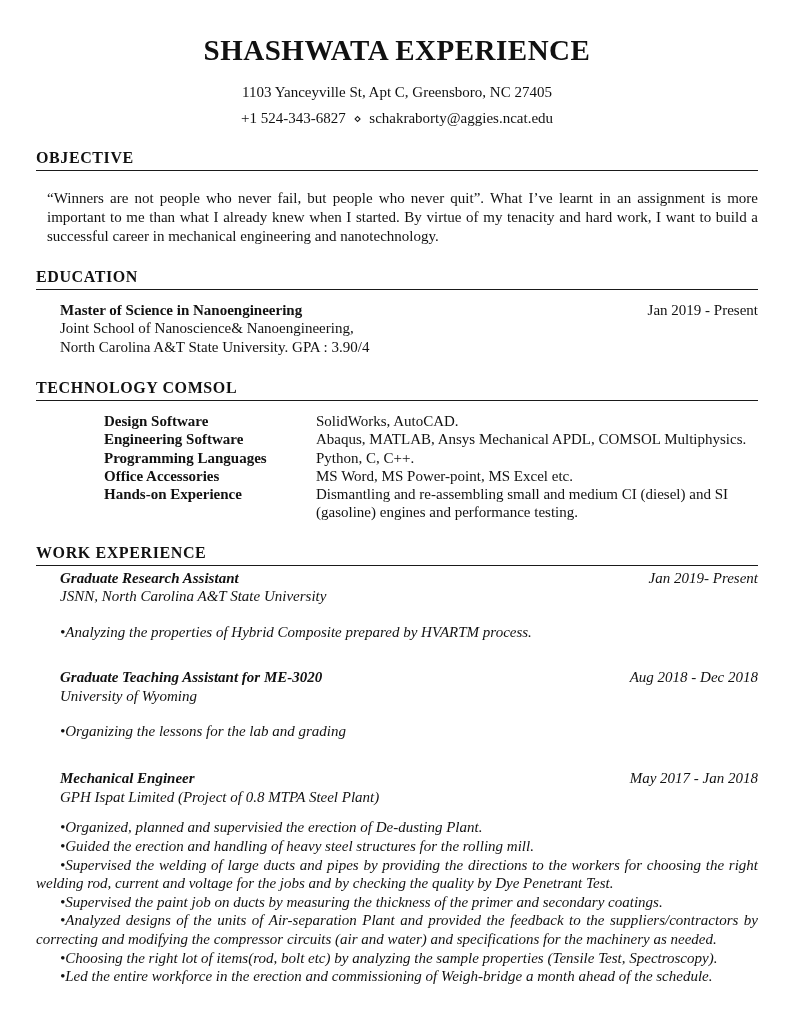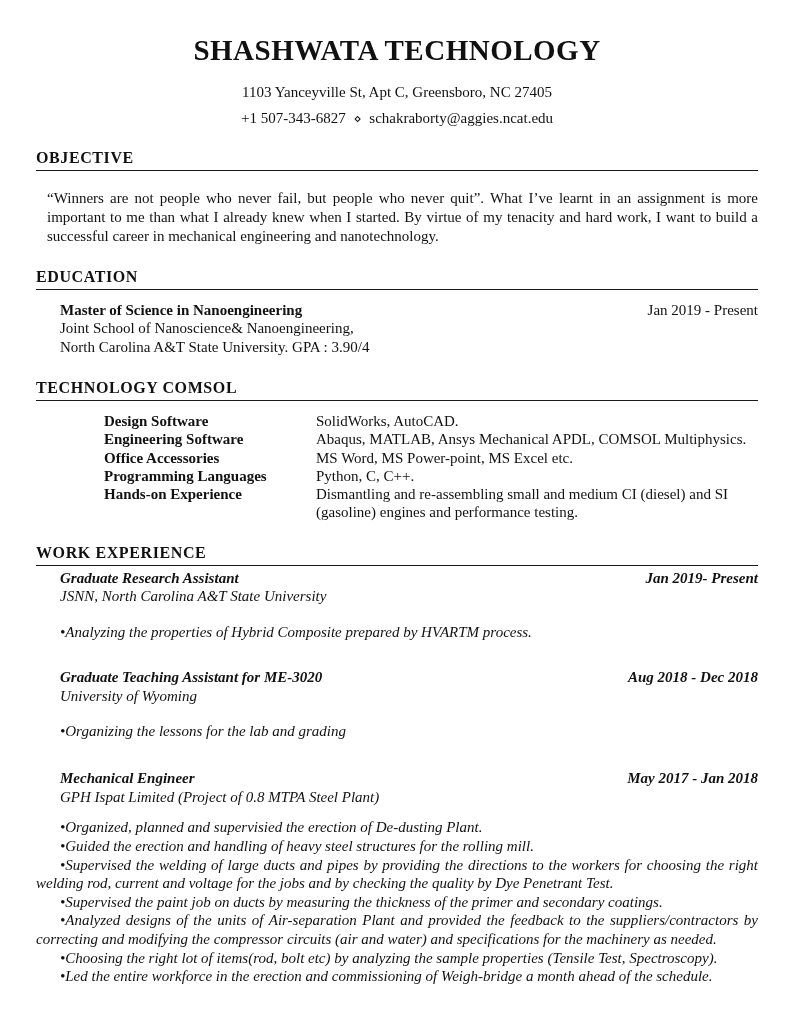--- a/index.html
+++ b/index.html
@@ -62,42 +62,42 @@
   .skill-row { display: flex; }
   .skill-label { flex: 0 0 212px; font-weight: bold; margin-left: 44px; }
   .skill-value { flex: 1; }
 
   
   .job { margin-left: 24px; margin-top: 3px; font-size: 15px; line-height: 1.25; }
   .job-2 { margin-top: 26px; }
   .job-3 { margin-top: 28px; }
   .job-head { display: flex; justify-content: space-between; align-items: baseline; }
   .job-title { font-weight: bold; font-style: italic; }
-  .job-date { font-style: italic; font-weight: bold; }
+  .job-date { font-style: italic; }
   .company { font-style: italic; }
   .job-bullets { margin-left: -24px; font-style: italic; }
   .job-bullets.gap { margin-top: 17px; }
   .job-bullets.tight { margin-top: 12px; }
   .bullet {
     text-indent: 24px;
     text-align: justify;
     line-height: 1.24;
   }
   .bullet::before { content: "•"; }
 </style>
 </head>
 <body>
 
 <div class="page">
 
   <div class="header">
-    <div class="name">SHASHWATA TECHNOLOGY</div>
+    <div class="name">SHASHWATA EXPERIENCE</div>
     <div class="addr">1103 Yanceyville St, Apt C, Greensboro, NC 27405</div>
     <div class="contact">
-      <span>+1 507-343-6827</span>
+      <span>+1 524-343-6827</span>
       <span class="sep">⋄</span>
       <span>schakraborty@aggies.ncat.edu</span>
     </div>
   </div>
 
   <div class="section">
     <div class="sec-title">OBJECTIVE</div>
     <div class="rule"></div>
     <div class="objective-text">“Winners are not people who never fail, but people who never quit”. What I’ve learnt in an assignment is more important to me than what I already knew when I started. By virtue of my tenacity and hard work, I want to build a successful career in mechanical engineering and nanotechnology.</div>
   </div>
@@ -124,26 +124,26 @@
     <div class="skills-table">
       <div class="skill-row">
         <span class="skill-label">Design Software</span>
         <span class="skill-value">SolidWorks, AutoCAD.</span>
       </div>
       <div class="skill-row">
         <span class="skill-label">Engineering Software</span>
         <span class="skill-value">Abaqus, MATLAB, Ansys Mechanical APDL, COMSOL Multiphysics.</span>
       </div>
       <div class="skill-row">
+        <span class="skill-label">Programming Languages</span>
+        <span class="skill-value">Python, C, C++.</span>
+      </div>
+      <div class="skill-row">
         <span class="skill-label">Office Accessories</span>
         <span class="skill-value">MS Word, MS Power-point, MS Excel etc.</span>
-      </div>
-      <div class="skill-row">
-        <span class="skill-label">Programming Languages</span>
-        <span class="skill-value">Python, C, C++.</span>
       </div>
       <div class="skill-row">
         <span class="skill-label">Hands-on Experience</span>
         <span class="skill-value">Dismantling and re-assembling small and medium CI (diesel) and SI (gasoline) engines and performance testing.</span>
       </div>
     </div>
   </div>
 
   <div class="section">
     <div class="sec-title">WORK EXPERIENCE</div>

